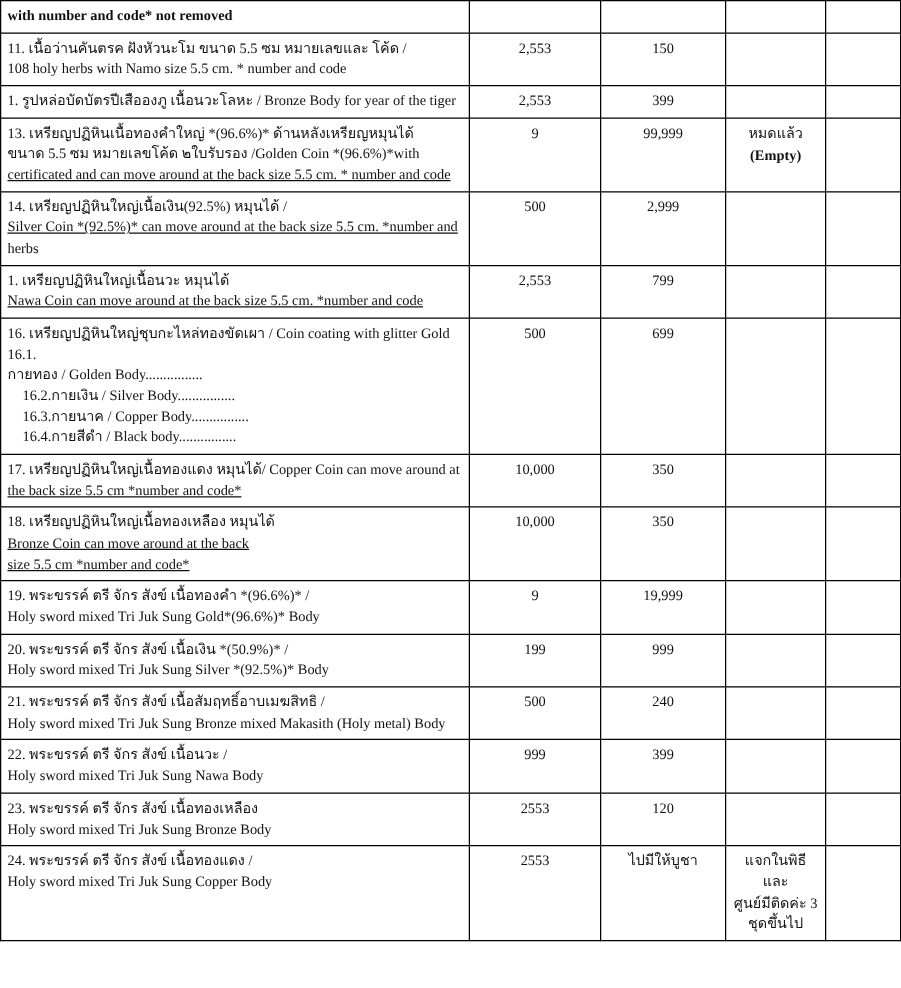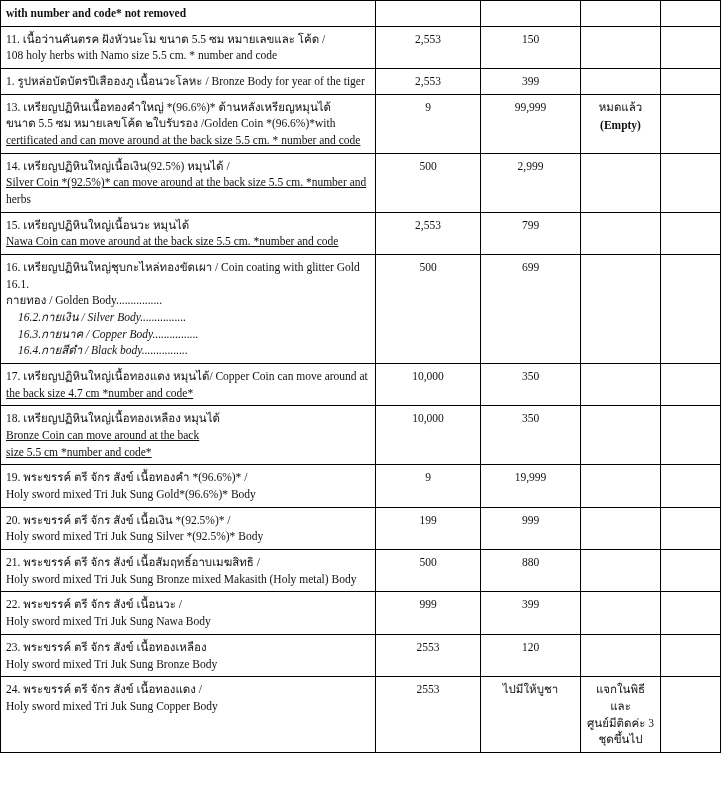--- a/index.html
+++ b/index.html
@@ -50,21 +50,21 @@
 
   .header-row td {
     font-weight: bold;
     font-size: 13.5px;
     padding-top: 3px;
     padding-bottom: 3px;
   }
   .line { display: block; }
   .u { text-decoration: underline; }
   .b { font-weight: bold; }
-  .indent { padding-left: 12px; display: block; font-style: italic; }
+  .indent { padding-left: 12px; display: block; }
   .empty-note { display: block; }
   .gap { display: block; height: 2px; }
 </style>
 </head>
 <body>
 
 <table class="price-table">
   <colgroup>
     <col class="c-desc">
     <col class="c-qty">
@@ -126,21 +126,21 @@
         <span class="line">herbs</span>
       </td>
       <td class="num">500</td>
       <td class="num">2,999</td>
       <td class="note"></td>
       <td class="blank"></td>
     </tr>
 
     <tr>
       <td class="desc">
-        <span class="line">15. เหรียญปฏิหินใหญ่เนื้อนวะ  หมุนได้</span>
+        <span class="line">1. เหรียญปฏิหินใหญ่เนื้อนวะ  หมุนได้</span>
         <span class="line u">Nawa Coin can move around at the back size 5.5 cm. *number and code</span>
       </td>
       <td class="num">2,553</td>
       <td class="num">799</td>
       <td class="note"></td>
       <td class="blank"></td>
     </tr>
 
     <tr>
       <td class="desc">
@@ -152,21 +152,21 @@
       </td>
       <td class="num">500</td>
       <td class="num">699</td>
       <td class="note"></td>
       <td class="blank"></td>
     </tr>
 
     <tr>
       <td class="desc">
         <span class="line"><span>17. เหรียญปฏิหินใหญ่เนื้อทองแดง   หมุนได้/ Copper Coin can move around at</span></span>
-        <span class="line u">the back size 4.7 cm *number and code*</span>
+        <span class="line u">the back size 5.5 cm *number and code*</span>
       </td>
       <td class="num">10,000</td>
       <td class="num">350</td>
       <td class="note"></td>
       <td class="blank"></td>
     </tr>
 
     <tr>
       <td class="desc">
         <span class="line">18. เหรียญปฏิหินใหญ่เนื้อทองเหลือง   หมุนได้</span>
@@ -185,36 +185,36 @@
         <span class="line">Holy sword mixed Tri Juk Sung Gold*(96.6%)* Body</span>
       </td>
       <td class="num">9</td>
       <td class="num">19,999</td>
       <td class="note"></td>
       <td class="blank"></td>
     </tr>
 
     <tr>
       <td class="desc">
-        <span class="line">20. พระขรรค์ ตรี จักร สังข์  เนื้อเงิน *(92.5%)* /</span>
+        <span class="line">20. พระขรรค์ ตรี จักร สังข์  เนื้อเงิน *(50.9%)* /</span>
         <span class="line">Holy sword mixed Tri Juk Sung Silver *(92.5%)* Body</span>
       </td>
       <td class="num">199</td>
       <td class="num">999</td>
       <td class="note"></td>
       <td class="blank"></td>
     </tr>
 
     <tr>
       <td class="desc">
         <span class="line">21. พระขรรค์ ตรี จักร สังข์  เนื้อสัมฤทธิ์อาบเมฆสิทธิ /</span>
         <span class="line">Holy sword mixed Tri Juk Sung Bronze mixed Makasith (Holy metal) Body</span>
       </td>
       <td class="num">500</td>
-      <td class="num">880</td>
+      <td class="num">240</td>
       <td class="note"></td>
       <td class="blank"></td>
     </tr>
 
     <tr>
       <td class="desc">
         <span class="line">22. พระขรรค์ ตรี จักร สังข์  เนื้อนวะ /</span>
         <span class="line">Holy sword mixed Tri Juk Sung Nawa Body</span>
       </td>
       <td class="num">999</td>

